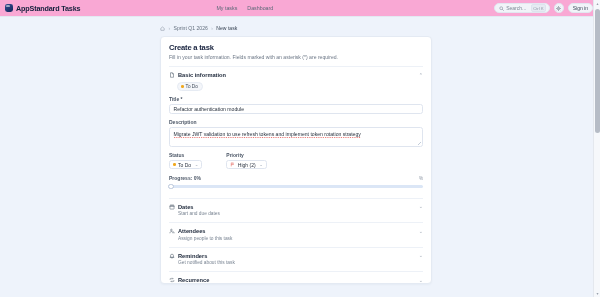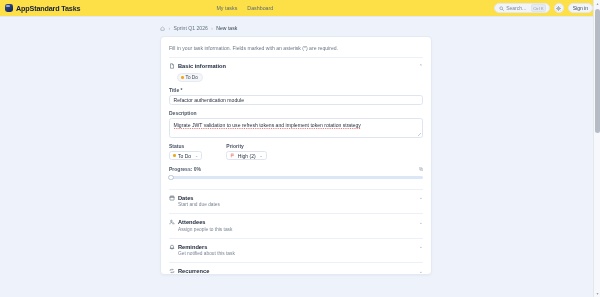--- a/index.html
+++ b/index.html
@@ -8,21 +8,21 @@
     font-family: "Liberation Sans", sans-serif;
     background: #eef3fb;
     font-size: 5.6px;
     color: #1f2a37;
     -webkit-font-smoothing: antialiased;
   }
 
   
   .appbar {
     height: 17px;
-    background: #fde047;
+    background: #f9a8d4;
     border-bottom: 1px solid #e3e9f2;
     display: flex;
     align-items: center;
     padding: 0 7px 0 5px;
     position: relative;
   }
   .brand { display: flex; align-items: center; gap: 3px; }
   .brand-logo {
     width: 8px; height: 8px; border-radius: 2.4px;
     background: linear-gradient(145deg, #35508f 0%, #1f3570 60%, #16265a 100%);
@@ -208,20 +208,21 @@
     <svg class="ico-sm" viewBox="0 0 16 16" fill="none" stroke="#7a8593" stroke-width="1.5">
       <path d="M2.5 7.5L8 3l5.5 4.5V13a.8.8 0 0 1-.8.8H3.3a.8.8 0 0 1-.8-.8z" stroke-linejoin="round"></path>
     </svg>
     <span class="crumb-sep">›</span>
     <span>Sprint Q1 2026</span>
     <span class="crumb-sep">›</span>
     <span class="crumb-current">New task</span>
   </div>
 
   <div class="card">
+    <div class="card-title">Create a task</div>
     <div class="card-sub">Fill in your task information. Fields marked with an asterisk (*) are required.</div>
 
     
     <div class="section-head first">
       <svg class="ico" viewBox="0 0 16 16" fill="none" stroke="#5a6573" stroke-width="1.5">
         <path d="M4 2h5l3 3v9H4z" stroke-linejoin="round"></path>
           <path d="M9 2v3h3" stroke-linejoin="round"></path>
       </svg>
       <span class="section-title">Basic information</span>
       <span class="chev">⌃</span>

